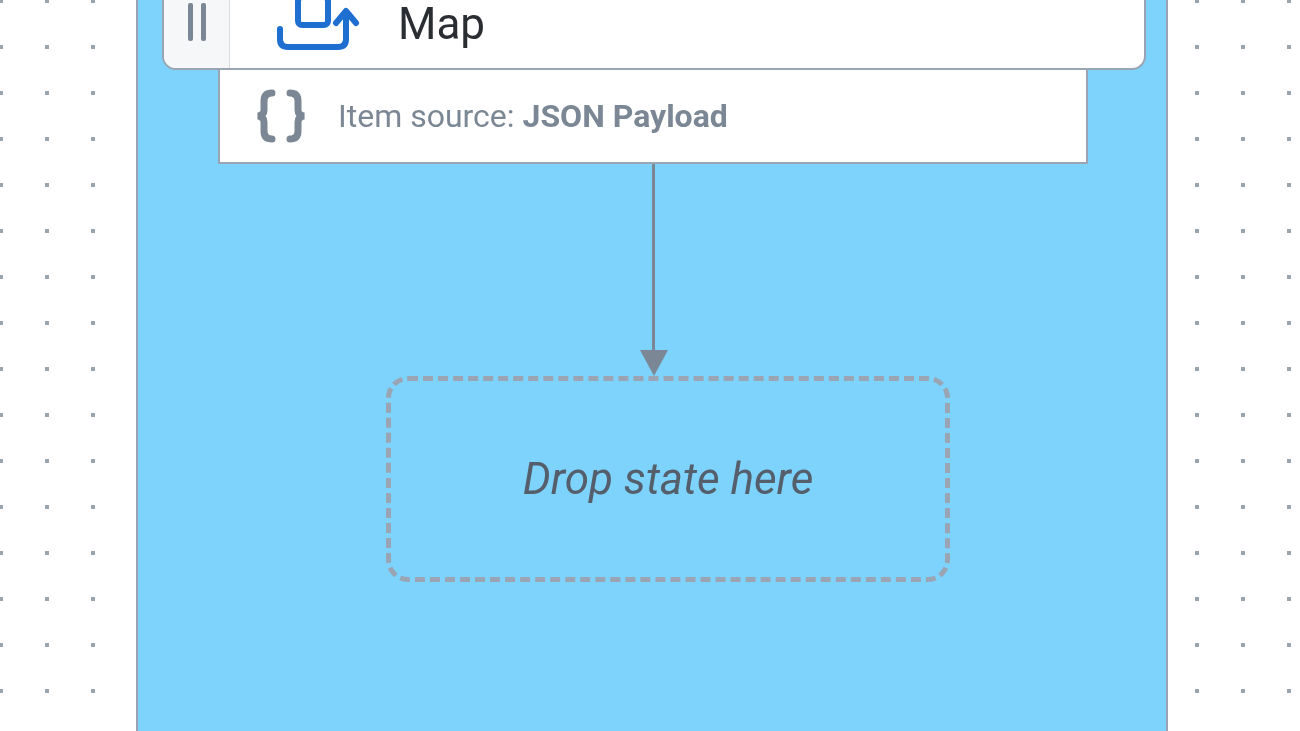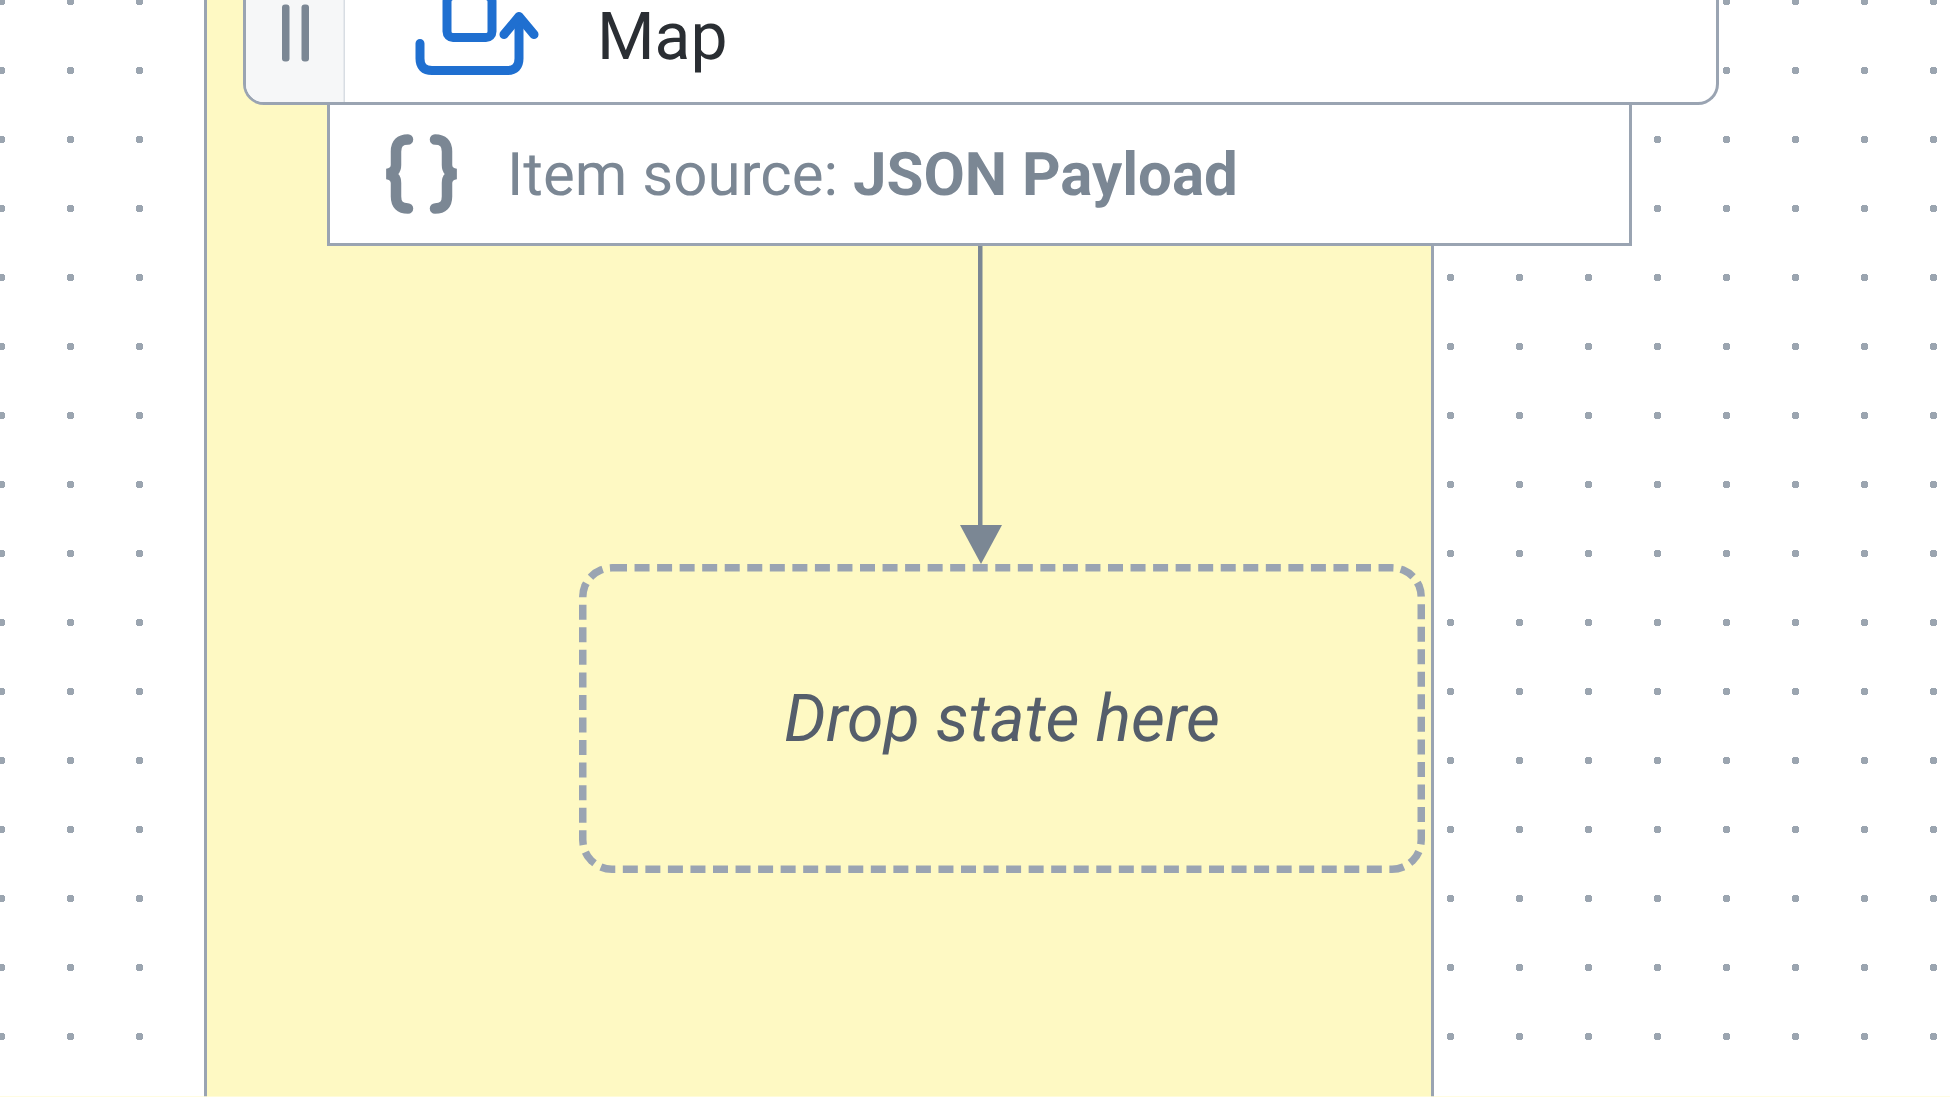--- a/index.html
+++ b/index.html
@@ -25,23 +25,23 @@
       bottom: 0;
       background-image: radial-gradient(circle, #9ba5b0 2.5px, transparent 2.5px);
       background-size: 46px 46px;
       background-position: 24px 24px;
     }
     
     .map-container {
       position: absolute;
       top: 0;
       left: 136px;
-      width: 820px;
+      width: 1032px;
       height: 731px;
-      background: #fef9c3;
+      background: #7dd3fc;
       border-left: 2px solid #9aa4b2;
       border-right: 2px solid #9aa4b2;
     }
     
     .state-node {
       position: absolute;
       top: 0;
       left: 24px;
       width: 984px;
       height: 70px;
@@ -113,21 +113,21 @@
       padding: 0 30px;
     }
     
     .braces-icon {
       display: flex;
       align-items: center;
       justify-content: center;
     }
     
     .source-text {
-      font-size: 40px;
+      font-size: 32px;
       color: #7b8794;
     }
     
     .source-label {
       font-weight: 400;
     }
     
     .source-value {
       font-weight: 700;
     }

